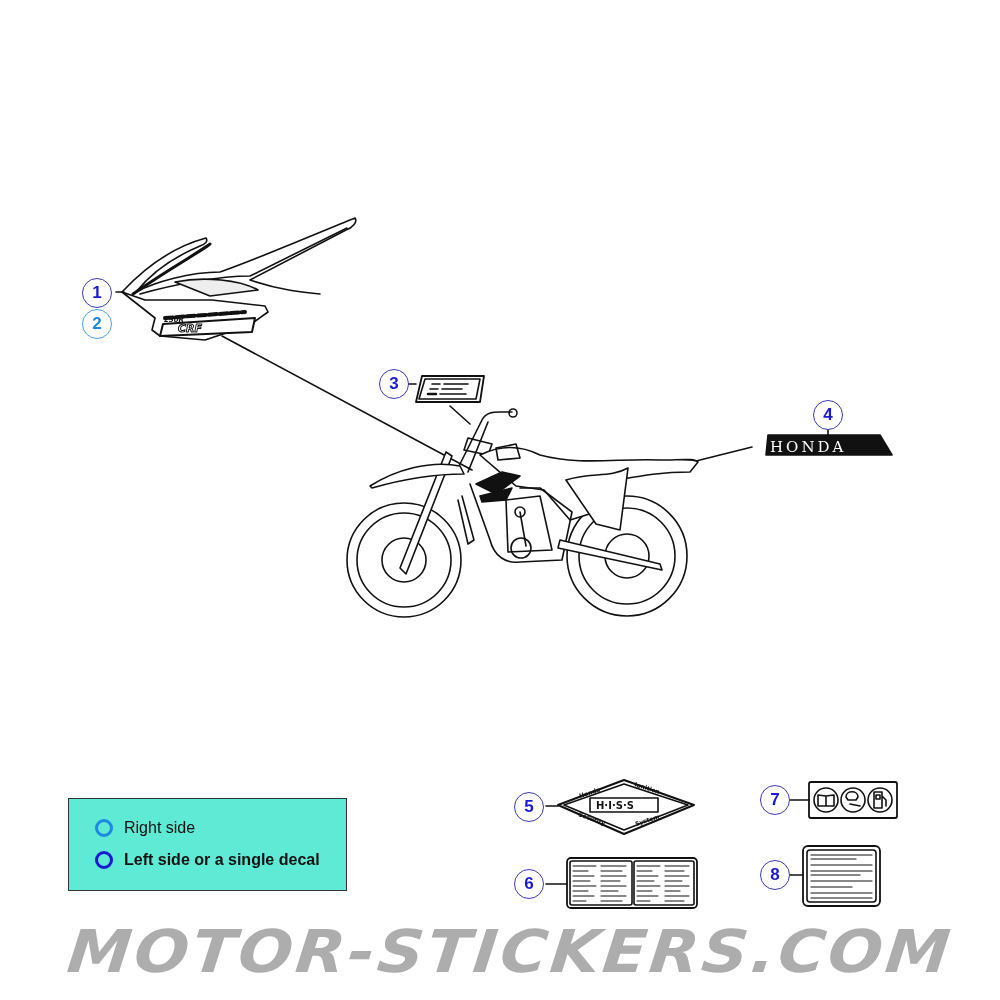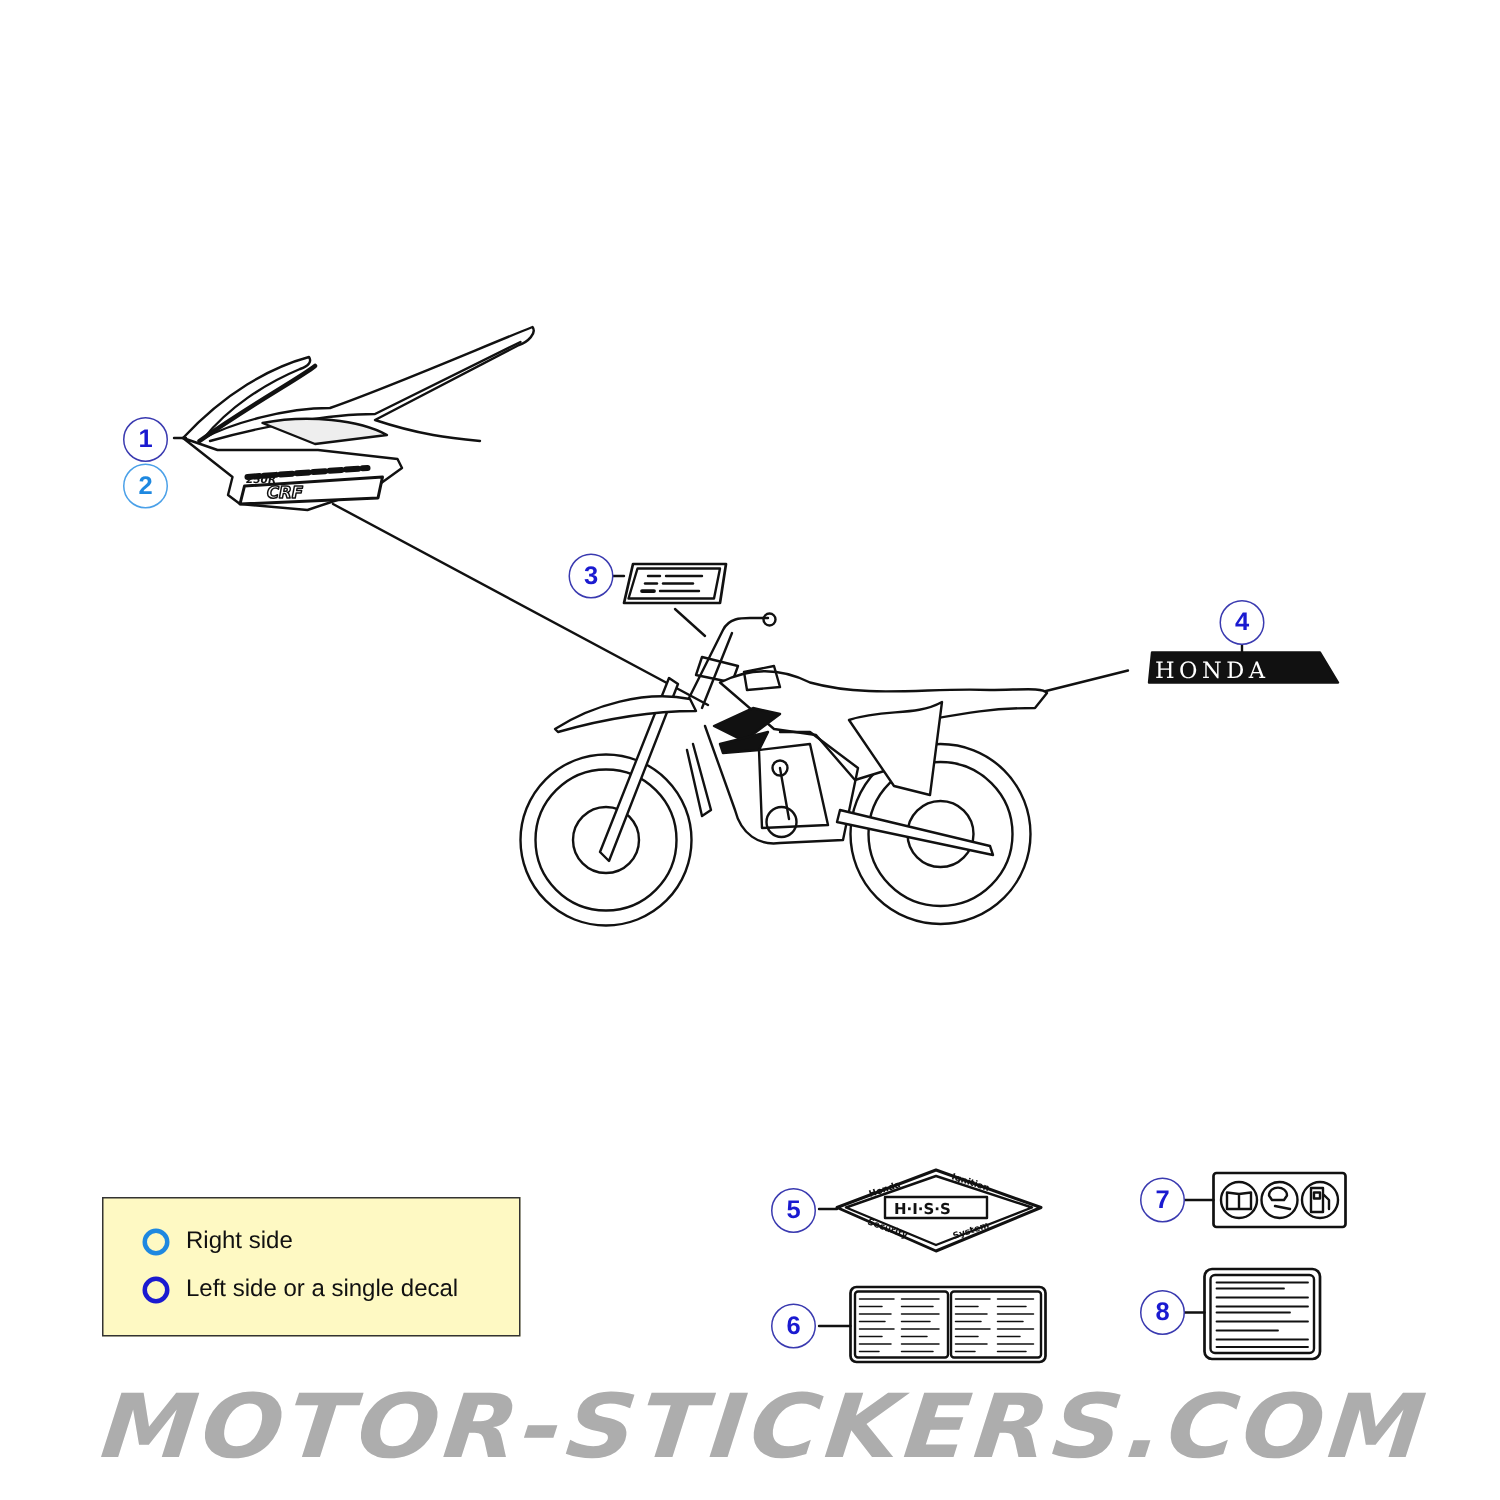--- a/index.html
+++ b/index.html
@@ -1,20 +1,20 @@
 <!DOCTYPE html>
 <html><head>
 <meta charset="utf-8">
 <style>
   html, body { margin:0; padding:0; background:#ffffff; }
   body { width:1000px; height:1000px; position:relative; overflow:hidden; font-family:"Liberation Sans", sans-serif; }
   #diagram { position:absolute; left:0; top:0; width:1000px; height:1000px; }
   .callout { position:absolute; width:30px; height:30px; border-radius:50%; border:1.5px solid #3a3ab0; background:#fff; color:#1a1ad0; font-weight:bold; font-size:17px; display:flex; align-items:center; justify-content:center; box-sizing:border-box; cursor:pointer; }
   .callout.right { border-color:#4aa0e8; color:#1e88e0; }
-  .legend { position:absolute; left:68px; top:798px; width:279px; height:93px; border:1px solid #333; box-sizing:border-box; background:#fef9c3; }
+  .legend { position:absolute; left:68px; top:798px; width:279px; height:93px; border:1px solid #333; box-sizing:border-box; background:#5eead4; }
   .legend-row { position:absolute; left:26px; display:flex; align-items:center; font-size:16px; color:#111; }
   .legend-ring { width:18px; height:18px; border-radius:50%; box-sizing:border-box; margin-right:11px; }
   .watermark { position:absolute; left:68px; top:922px; width:870px; height:60px; font-family:"DejaVu Sans", sans-serif; font-weight:bold; font-style:italic; font-size:64px; color:#adadad; letter-spacing:3px; line-height:60px; transform:skewX(-6deg) scaleY(0.92); white-space:nowrap; }
 </style>
 </head>
 <body>
 
 <svg id="diagram" viewBox="0 0 1000 1000" xmlns="http://www.w3.org/2000/svg">
   <g fill="none" stroke="#111" stroke-width="1.6" stroke-linejoin="round" stroke-linecap="round">
 
@@ -170,19 +170,19 @@
 <div class="callout" style="left:514px;top:792px;">5</div>
 <div class="callout" style="left:514px;top:869px;">6</div>
 <div class="callout" style="left:760px;top:785px;">7</div>
 <div class="callout" style="left:760px;top:860px;">8</div>
 
 <div class="legend">
   <div class="legend-row" style="top:20px;">
     <span class="legend-ring" style="border:3px solid #1e88e0;"></span>
     <span>Right side</span>
   </div>
-  <div class="legend-row" style="top:52px;">
+  <div class="legend-row" style="top:52px;font-weight:bold;">
     <span class="legend-ring" style="border:3px solid #1a1ad0;"></span>
     <span>Left side or a single decal</span>
   </div>
 </div>
 
 <div class="watermark">MOTOR-STICKERS.COM</div>
 
 </body></html>

